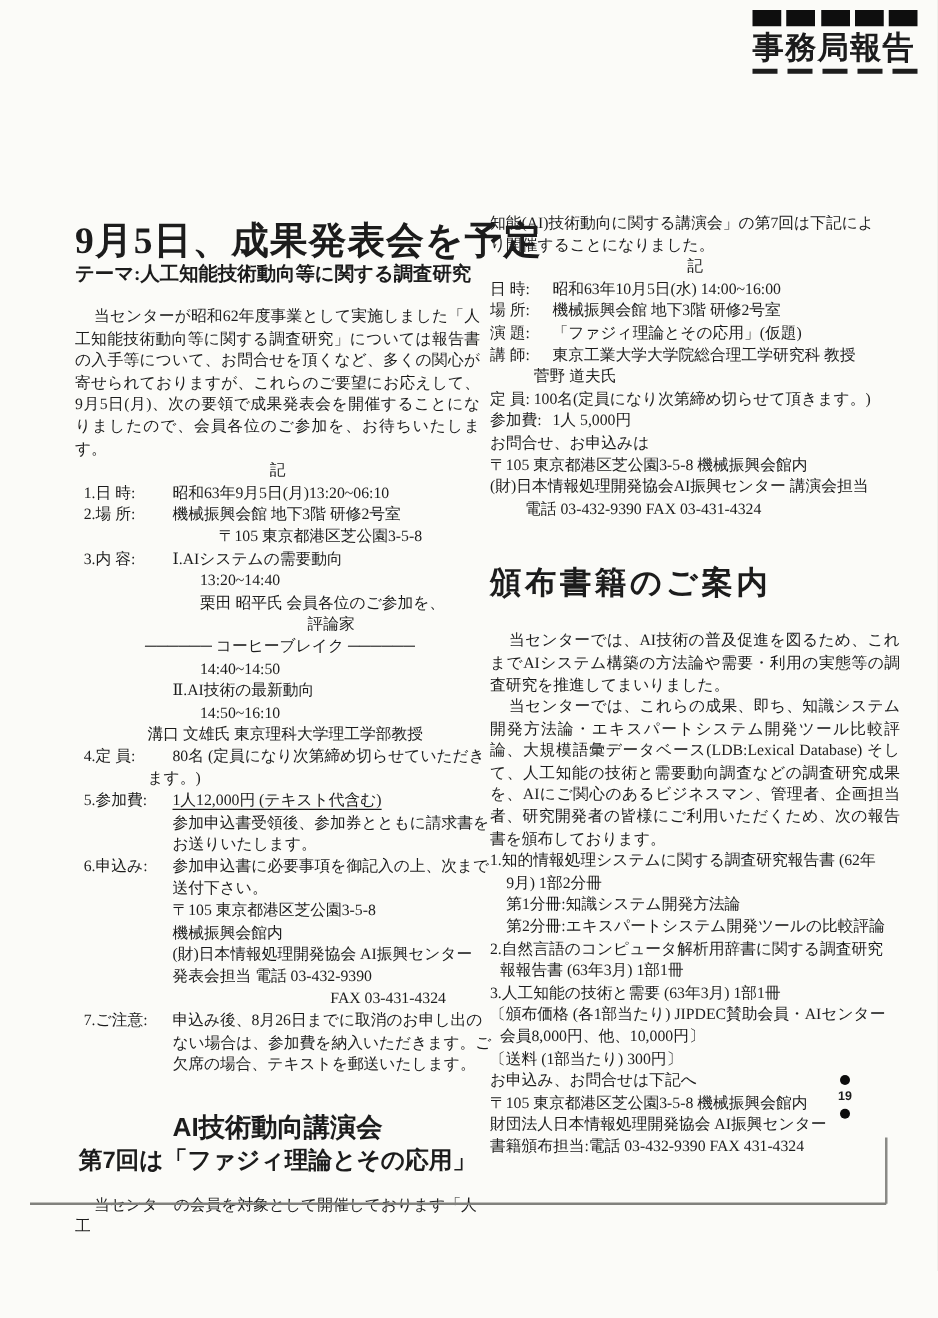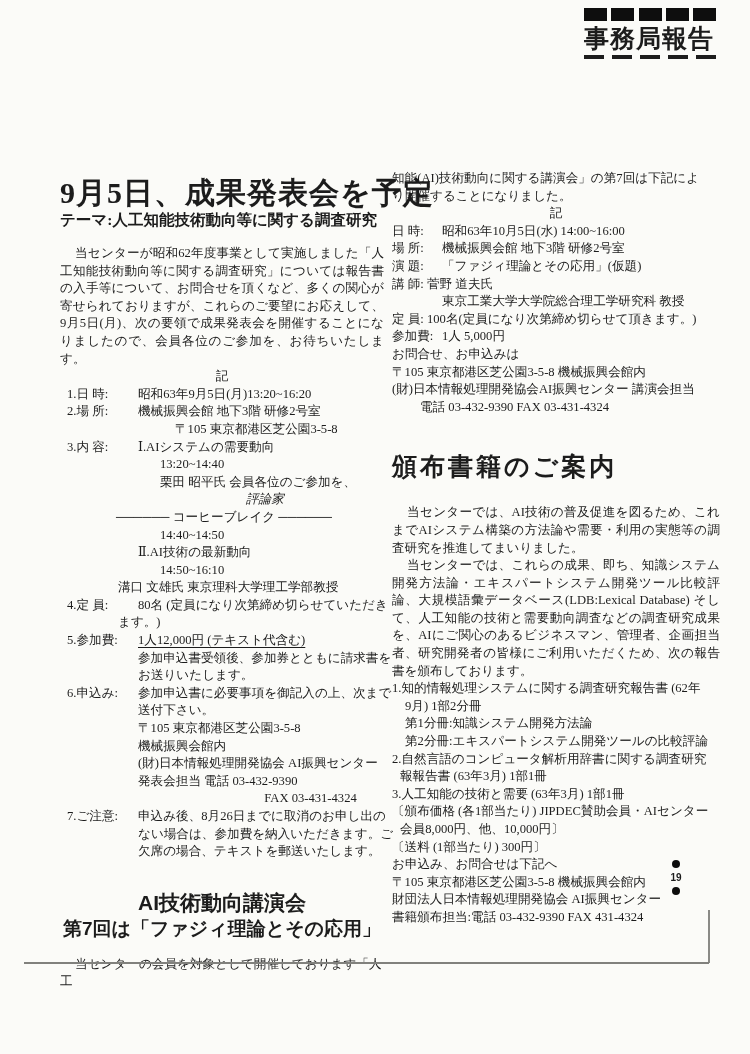--- a/index.html
+++ b/index.html
@@ -10,21 +10,21 @@
   .page{
     position:relative;
     width:750px;height:1054px;
     margin:0 auto;
     background:var(--paper);
     color:var(--ink);
     font-family:"Liberation Serif","DejaVu Serif",serif;
     overflow:hidden;
   }
   
-  .hdr{position:absolute;top:8px;right:34px;width:132px;}
+  .hdr{position:absolute;top:8px;right:16px;width:132px;}
   .hdr-blocks{display:flex;gap:4px;justify-content:space-between;}
   .hdr-block{width:23px;height:13px;background:#0e0e0e;}
   .hdr-title{
     font-family:"Liberation Sans","DejaVu Sans",sans-serif;
     font-weight:bold;font-size:25px;line-height:30px;
     letter-spacing:1px;white-space:nowrap;margin:2px 0 2px 0;
   }
   .hdr-dashes{display:flex;gap:6px;justify-content:space-between;}
   .hdr-dash{width:20px;height:4px;background:#1d1d1d;}
 
@@ -46,21 +46,21 @@
 
   .hang-list .hang-item{position:relative;padding-left:71px;}
   .num-list{margin-left:7px;}
   .hang-item .label{position:absolute;left:0;top:0;white-space:nowrap;}
   .r-list .hang-item{padding-left:50px;}
 
   .tl{white-space:nowrap;}
   .i22{padding-left:22px;}
   .i37{padding-left:37px;}
   .i99{padding-left:99px;text-align:center;}
-  .i108{padding-left:108px;font-style:italic;}
+  .i108{padding-left:108px;}
   .i28{padding-left:28px;}
   .bi13{padding-left:13px;}
   .bi8{padding-left:8px;}
   .out{margin-left:-20px;}
   .out2{margin-left:-15px;}
   .coffee{margin-left:-22px;letter-spacing:0;}
   .ul{text-decoration:underline;text-underline-offset:3px;}
 
   .s2{margin-top:29px;text-align:center;
       font-family:"Liberation Sans","DejaVu Sans",sans-serif;}
@@ -110,21 +110,21 @@
   </div>
 
   <div class="col col-left">
     <div class="s1-title">9月5日、成果発表会を予定</div>
     <div class="s1-subtitle">テーマ:人工知能技術動向等に関する調査研究</div>
     <div class="para">当センターが昭和62年度事業として実施しました「人工知能技術動向等に関する調査研究」については報告書の入手等について、お問合せを頂くなど、多くの関心が寄せられておりますが、これらのご要望にお応えして、9月5日(月)、次の要領で成果発表会を開催することになりましたので、会員各位のご参加を、お待ちいたします。</div>
     <div class="ki">記</div>
     <div class="hang-list num-list">
         <div class="hang-item">
           <span class="label">1.日 時:</span>
-          <div class="tl">昭和63年9月5日(月)13:20~16:20</div>
+          <div class="tl">昭和63年9月5日(月)13:20~06:10</div>
         </div>
         <div class="hang-item">
           <span class="label">2.場 所:</span>
           <div class="tl">機械振興会館 地下3階 研修2号室</div>
           <div class="tl i37">〒105 東京都港区芝公園3-5-8</div>
         </div>
         <div class="hang-item">
           <span class="label">3.内 容:</span>
           <div class="tl">Ⅰ.AIシステムの需要動向</div>
           <div class="tl i22">13:20~14:40</div>
@@ -186,22 +186,22 @@
         <div class="hang-item">
           <span class="label">場 所:</span>
           <div class="tl">機械振興会館 地下3階 研修2号室</div>
         </div>
         <div class="hang-item">
           <span class="label">演 題:</span>
           <div class="tl">「ファジィ理論とその応用」(仮題)</div>
         </div>
         <div class="hang-item">
           <span class="label">講 師:</span>
+          <div class="tl">東京工業大学大学院総合理工学研究科 教授</div>
           <div class="tl out2">菅野 道夫氏</div>
-          <div class="tl">東京工業大学大学院総合理工学研究科 教授</div>
         </div>
         <div class="hang-item">
           <span class="label">定 員:</span>
           <div class="tl out2">100名(定員になり次第締め切らせて頂きます。)</div>
         </div>
         <div class="hang-item">
           <span class="label">参加費:</span>
           <div class="tl">1人 5,000円</div>
         </div>
       </div>

